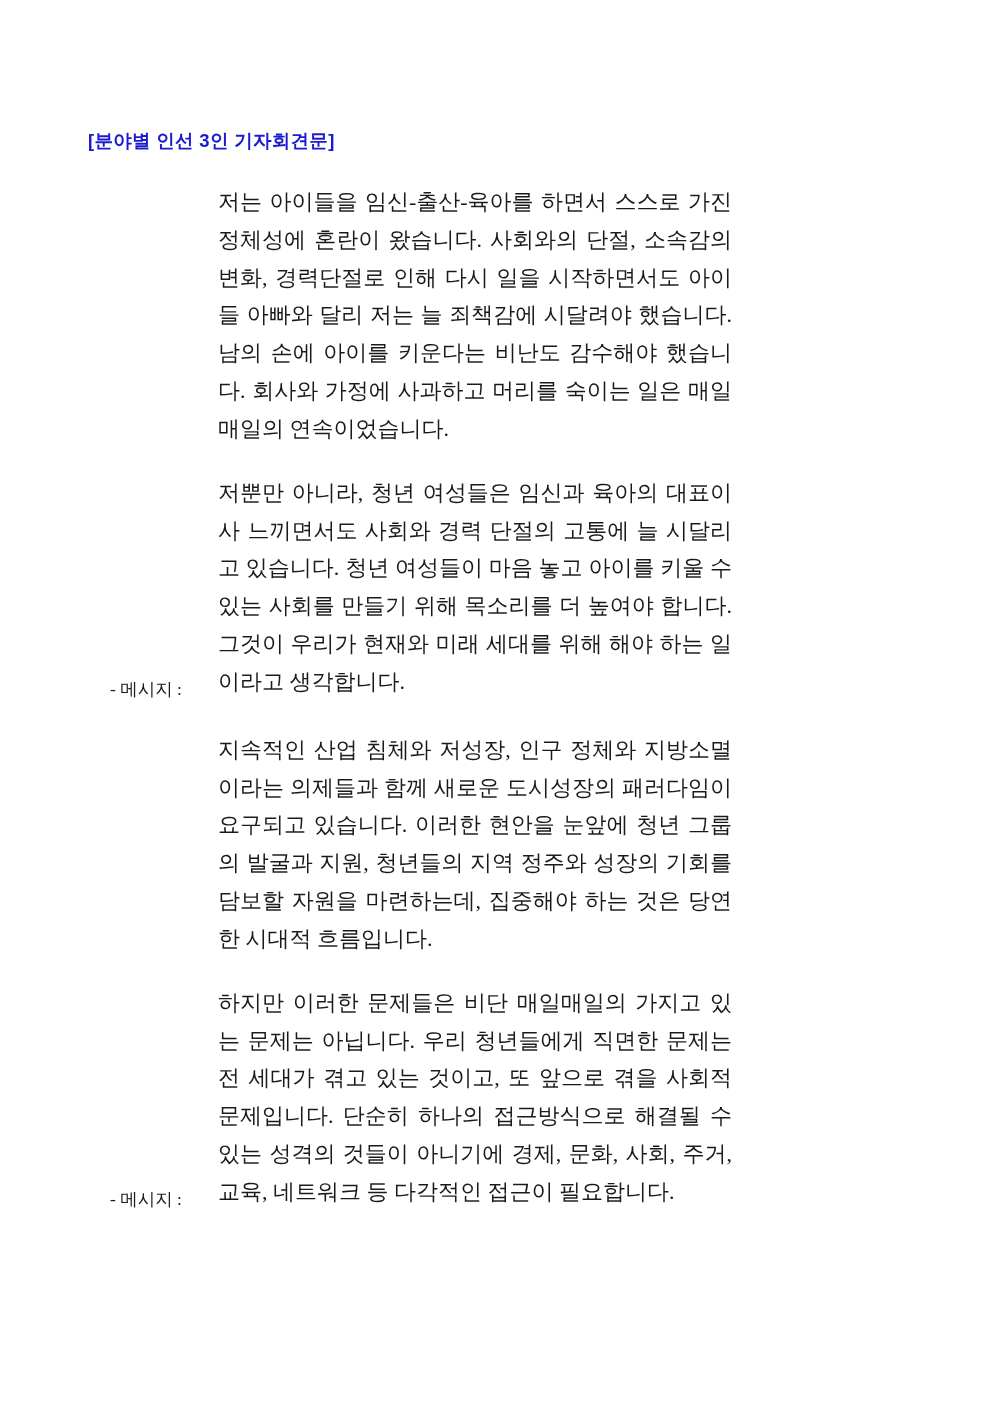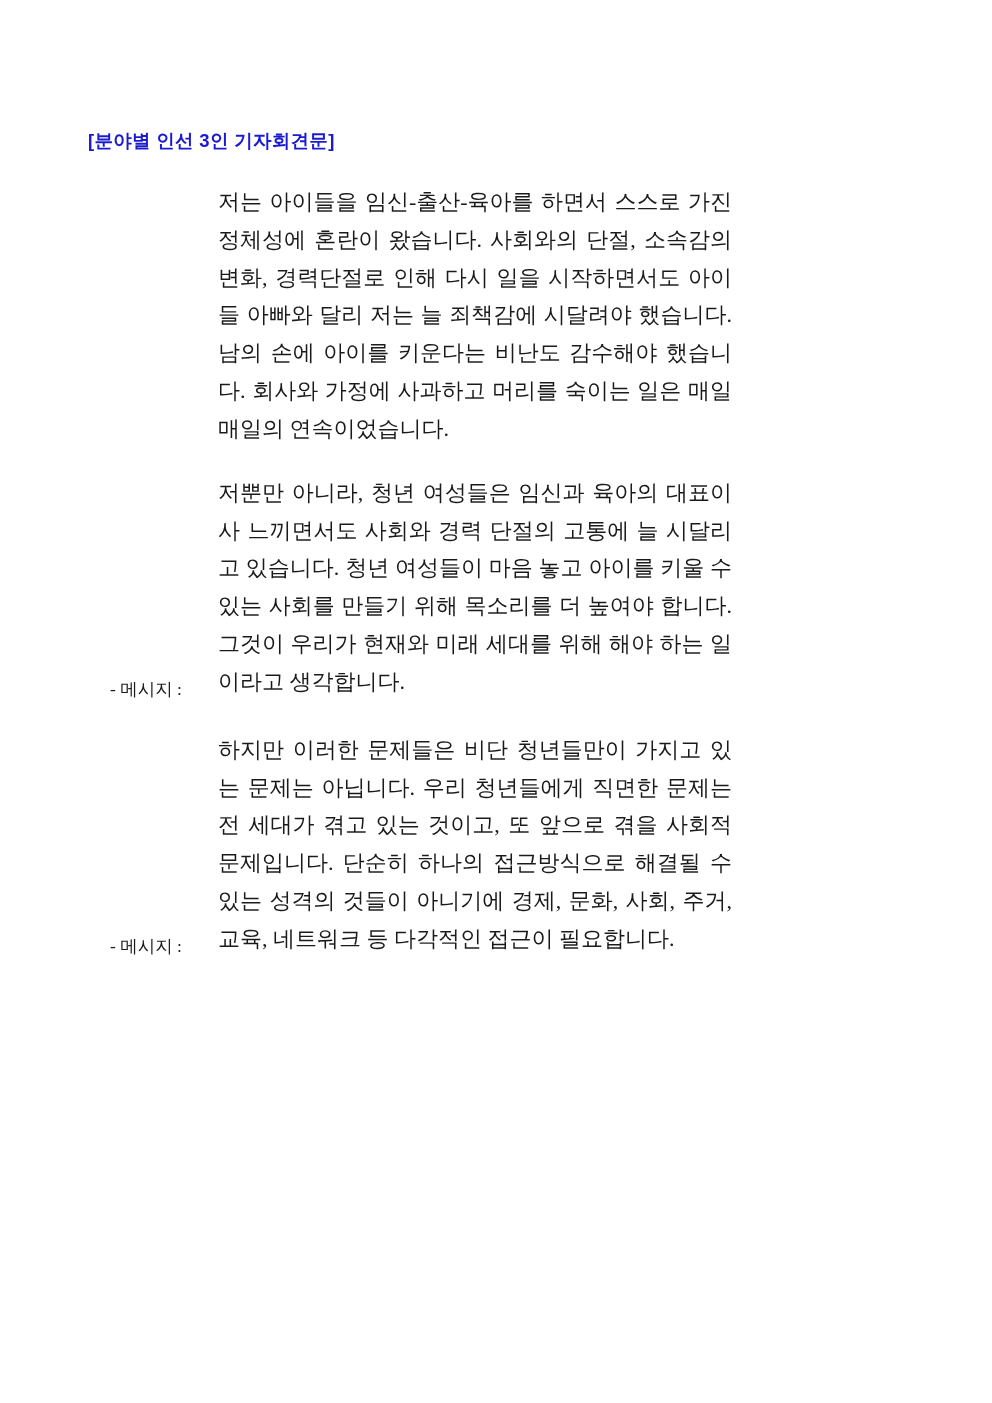--- a/index.html
+++ b/index.html
@@ -92,18 +92,19 @@
         <p>저뿐만 아니라, 청년 여성들은 임신과 육아의 대표이사 느끼면서도 사회와 경력 단절의 고통에 늘 시달리고 있습니다. 청년 여성들이 마음 놓고 아이를 키울 수 있는 사회를 만들기 위해 목소리를 더 높여야 합니다. 그것이 우리가 현재와 미래 세대를 위해 해야 하는 일이라고 생각합니다.</p>
       </div>
     </div>
   </div>
 
   <div class="section section2">
 
     <div class="message-block">
       <div class="message-label">- 메시지 :</div>
       <div class="message-body">
-        <p>하지만 이러한 문제들은 비단 청년들만이 가지고 있는 문제는 아닙니다. 우리 청년들에게 직면한 문제는 전 세대가 겪고 있는 것이고, 또 앞으로 겪을 사회적 문제입니다. 단순히 하나의 접근방식으로 해결될 수 있는 성격의 것들이 아니기에 경제, 문화, 사회, 주거, 교육, 네트워크 등 다각적인 접근이 필요합니다.</p>
+        <p>지속적인 산업 침체와 저성장, 인구 정체와 지방소멸이라는 의제들과 함께 새로운 도시성장의 패러다임이 요구되고 있습니다. 이러한 현안을 눈앞에 청년 그룹의 발굴과 지원, 청년들의 지역 정주와 성장의 기회를 담보할 자원을 마련하는데, 집중해야 하는 것은 당연한 시대적 흐름입니다.</p>
+        <p>하지만 이러한 문제들은 비단 매일매일의 가지고 있는 문제는 아닙니다. 우리 청년들에게 직면한 문제는 전 세대가 겪고 있는 것이고, 또 앞으로 겪을 사회적 문제입니다. 단순히 하나의 접근방식으로 해결될 수 있는 성격의 것들이 아니기에 경제, 문화, 사회, 주거, 교육, 네트워크 등 다각적인 접근이 필요합니다.</p>
       </div>
     </div>
   </div>
 
 </div>
 
 </body></html>

